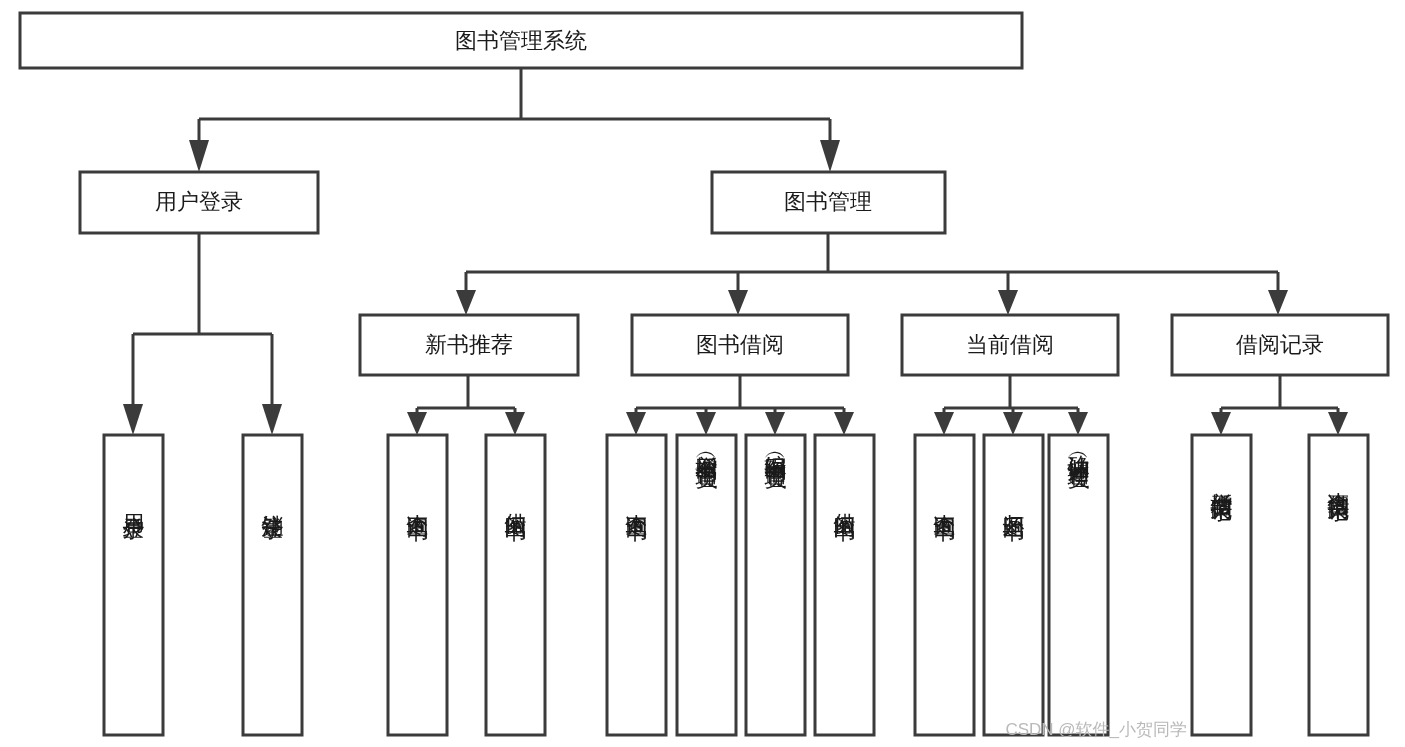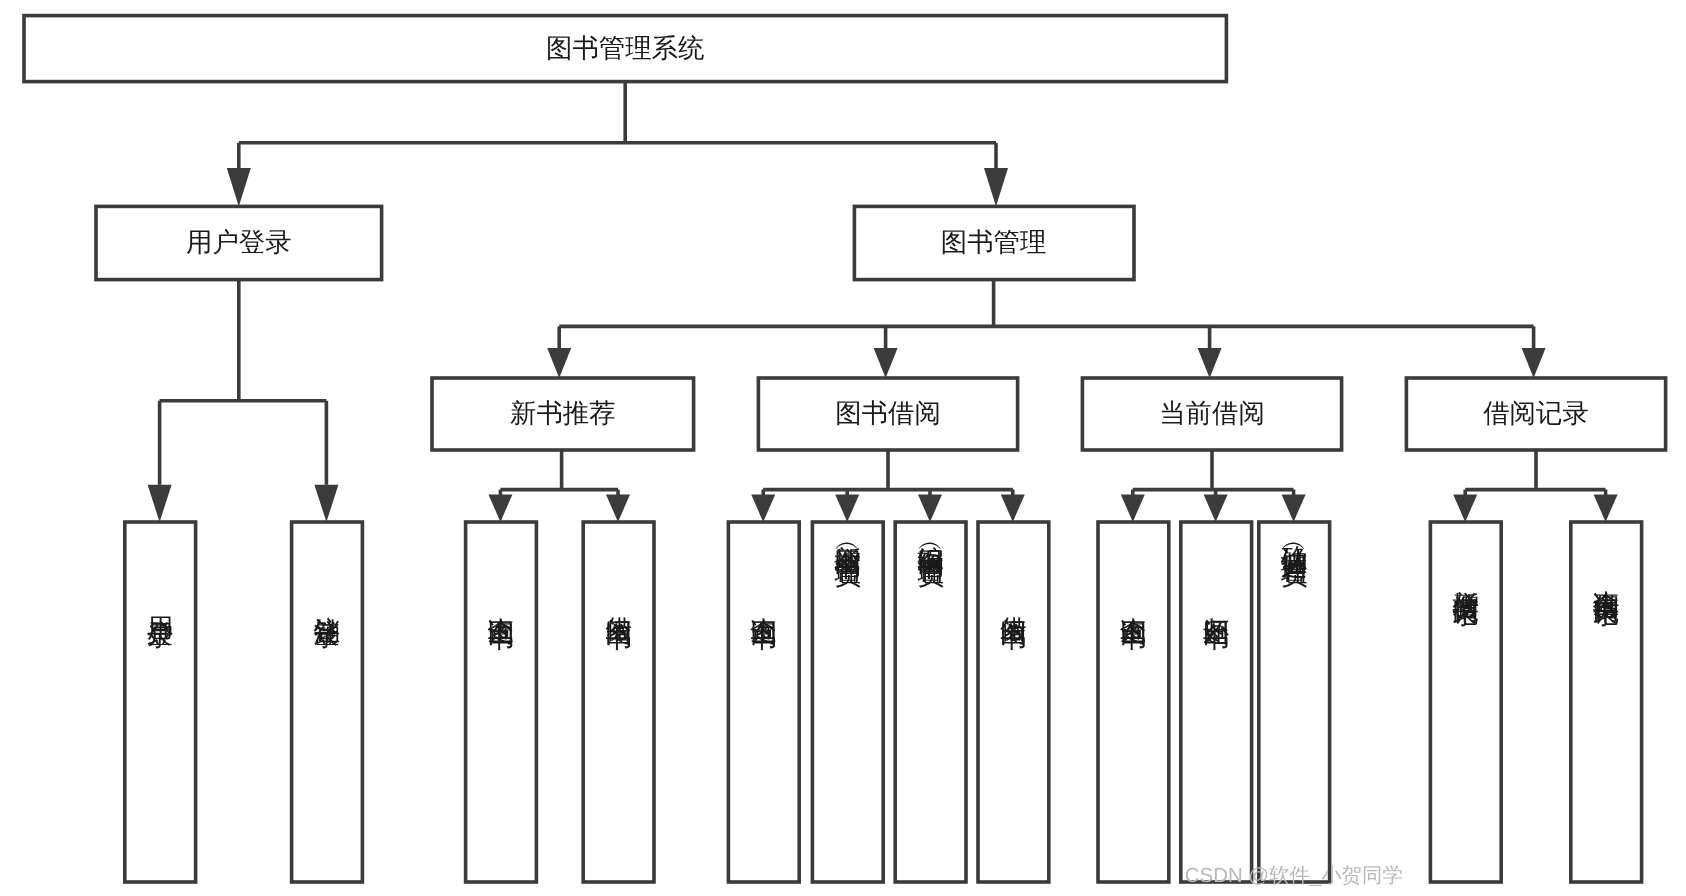--- a/index.html
+++ b/index.html
@@ -52,21 +52,21 @@
     font-family: "Liberation Sans", "DejaVu Sans", sans-serif;
     font-size: 22px;
     fill: #1a1a1a;
     text-anchor: middle;
     writing-mode: vertical-rl;
     glyph-orientation-vertical: 0;
     letter-spacing: 2px;
   }
   .watermark {
     position: absolute;
-    right: 30px;
+    right: 12px;
     bottom: 6px;
     font-family: "Liberation Sans", "DejaVu Sans", sans-serif;
     font-size: 17px;
     color: #b9b9b9;
     white-space: nowrap;
     pointer-events: none;
   }
 </style>
 </head>
 <body>

